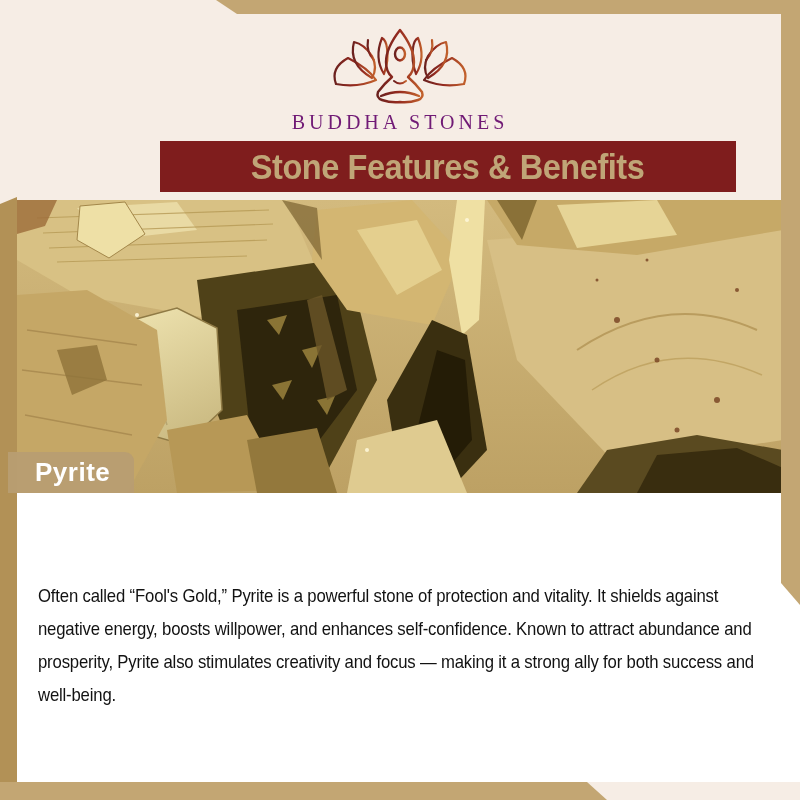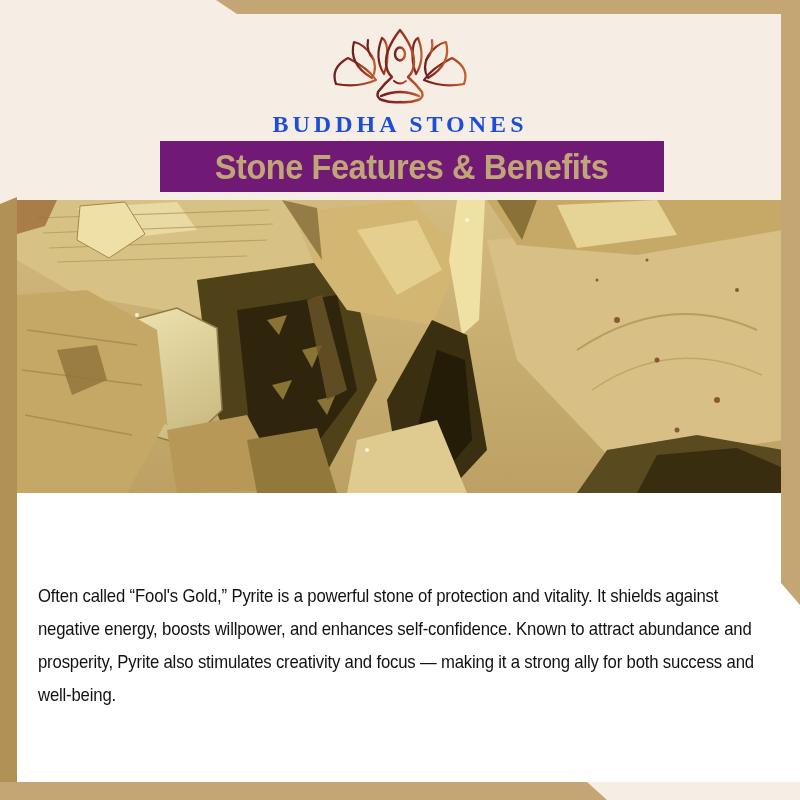--- a/index.html
+++ b/index.html
@@ -13,23 +13,23 @@
   .right-band{position:absolute;left:781px;top:0;width:19px;height:605px;background:#c3a673;
            clip-path:polygon(0 0,19px 0,19px 605px,0 583px);z-index:6;}
   .left-band{position:absolute;left:0;top:197px;width:17px;height:585px;background:#b29156;
            clip-path:polygon(0 7px,17px 0,17px 585px,0 585px);z-index:6;}
   .bottom-bar{position:absolute;left:0;top:782px;width:607px;height:18px;background:#c3a673;
            clip-path:polygon(0 0,587px 0,607px 18px,0 18px);z-index:6;}
 
   
   .logo{position:absolute;left:328px;top:26px;width:144px;height:82px;z-index:2;}
   .brand-name{position:absolute;left:0;top:111px;width:800px;text-align:center;
-      font-family:"Liberation Serif","DejaVu Serif",serif;font-size:24px;letter-spacing:4px;
-      color:#1d4ed8;z-index:2;font-weight:bold;}
-  .banner{position:absolute;left:160px;top:141px;width:504px;height:51px;background:#701a75;
+      font-family:"Liberation Serif","DejaVu Serif",serif;font-size:20px;letter-spacing:4px;
+      color:#701a75;z-index:2;}
+  .banner{position:absolute;left:160px;top:141px;width:576px;height:51px;background:#7f1d1d;
       display:flex;align-items:center;justify-content:center;z-index:2;}
   .banner-title{display:inline-block;font-size:35px;font-weight:bold;color:#c0a577;
       letter-spacing:-0.5px;transform:scaleX(0.93);white-space:nowrap;}
 
   
   .photo{position:absolute;left:17px;top:200px;width:766px;height:293px;z-index:1;overflow:hidden;}
   .photo svg{display:block;width:766px;height:293px;}
   .badge{position:absolute;left:8px;top:452px;width:126px;height:41px;
       background:rgba(184,157,113,0.96);border-top-right-radius:9px;z-index:7;
       display:flex;align-items:center;}
@@ -168,14 +168,17 @@
   </div>
 
   <div class="content"></div>
   <div class="description">Often called “Fool's Gold,” Pyrite is a powerful stone of protection and vitality. It shields against negative energy, boosts willpower, and enhances self-confidence. Known to attract abundance and prosperity, Pyrite also stimulates creativity and focus — making it a strong ally for both success and well-being.</div>
 
   <div class="top-bar"></div>
   <div class="right-band"></div>
   <div class="left-band"></div>
   <div class="bottom-bar"></div>
 
+  <div class="badge">
+    <span class="badge-label">Pyrite</span>
+  </div>
 
 </div>
 
 </body></html>

